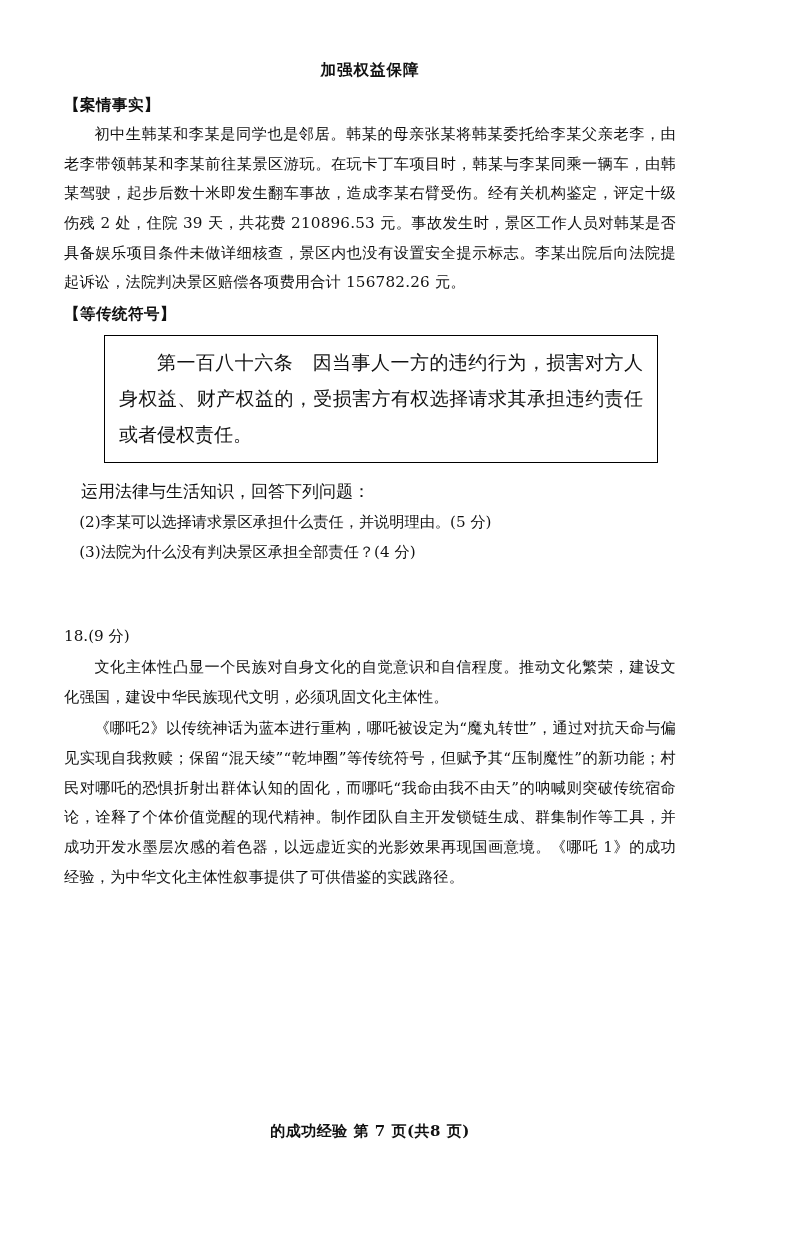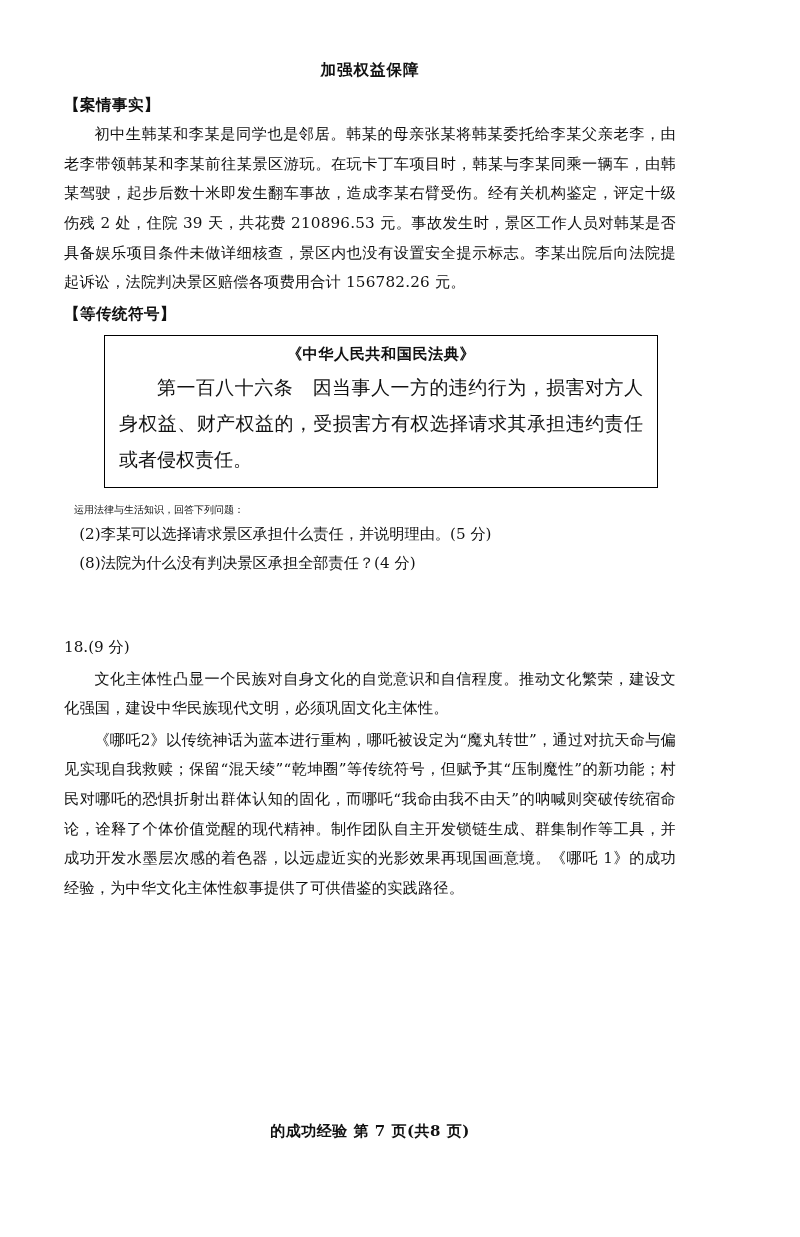--- a/index.html
+++ b/index.html
@@ -68,21 +68,21 @@
     text-align: justify;
     text-justify: inter-ideograph;
   }
   .q-list p {
     font-size: 15.2px;
     line-height: 1.95;
     margin: 0;
     text-indent: 1em;
   }
   .q-intro {
-    font-size: 10px;
+    font-size: 17px;
     line-height: 1.95;
     margin: 8px 0 0 0;
     text-indent: 1em;
   }
   .block-gap {
     height: 54px;
   }
   .item-number {
     font-size: 15.2px;
     line-height: 1.95;
@@ -109,29 +109,28 @@
 
   <div class="doc-title">加强权益保障</div>
 
   <div class="section-label">【案情事实】</div>
 
   <p class="body-text indent">初中生韩某和李某是同学也是邻居。韩某的母亲张某将韩某委托给李某父亲老李，由老李带领韩某和李某前往某景区游玩。在玩卡丁车项目时，韩某与李某同乘一辆车，由韩某驾驶，起步后数十米即发生翻车事故，造成李某右臂受伤。经有关机构鉴定，评定十级伤残 2 处，住院 39 天，共花费 210896.53 元。事故发生时，景区工作人员对韩某是否具备娱乐项目条件未做详细核查，景区内也没有设置安全提示标志。李某出院后向法院提起诉讼，法院判决景区赔偿各项费用合计 156782.26 元。</p>
 
   <div class="section-label">【等传统符号】</div>
 
   <div class="law-box">
-    <div class="law-title">《中华人民共和国民法典》</div>
     <div class="law-text">第一百八十六条　因当事人一方的违约行为，损害对方人身权益、财产权益的，受损害方有权选择请求其承担违约责任或者侵权责任。</div>
   </div>
 
   <p class="q-intro">运用法律与生活知识，回答下列问题：</p>
 
   <div class="q-list">
     <p>(2)李某可以选择请求景区承担什么责任，并说明理由。(5 分)</p>
-    <p>(8)法院为什么没有判决景区承担全部责任？(4 分)</p>
+    <p>(3)法院为什么没有判决景区承担全部责任？(4 分)</p>
   </div>
 
   <div class="block-gap"></div>
 
   <div class="item-number">18.(9 分)</div>
 
   <p class="body-text indent">文化主体性凸显一个民族对自身文化的自觉意识和自信程度。推动文化繁荣，建设文化强国，建设中华民族现代文明，必须巩固文化主体性。</p>
 
   <p class="body-text indent">《哪吒2》以传统神话为蓝本进行重构，哪吒被设定为“魔丸转世”，通过对抗天命与偏见实现自我救赎；保留“混天绫”“乾坤圈”等传统符号，但赋予其“压制魔性”的新功能；村民对哪吒的恐惧折射出群体认知的固化，而哪吒“我命由我不由天”的呐喊则突破传统宿命论，诠释了个体价值觉醒的现代精神。制作团队自主开发锁链生成、群集制作等工具，并成功开发水墨层次感的着色器，以远虚近实的光影效果再现国画意境。《哪吒 1》的成功经验，为中华文化主体性叙事提供了可供借鉴的实践路径。</p>
 

